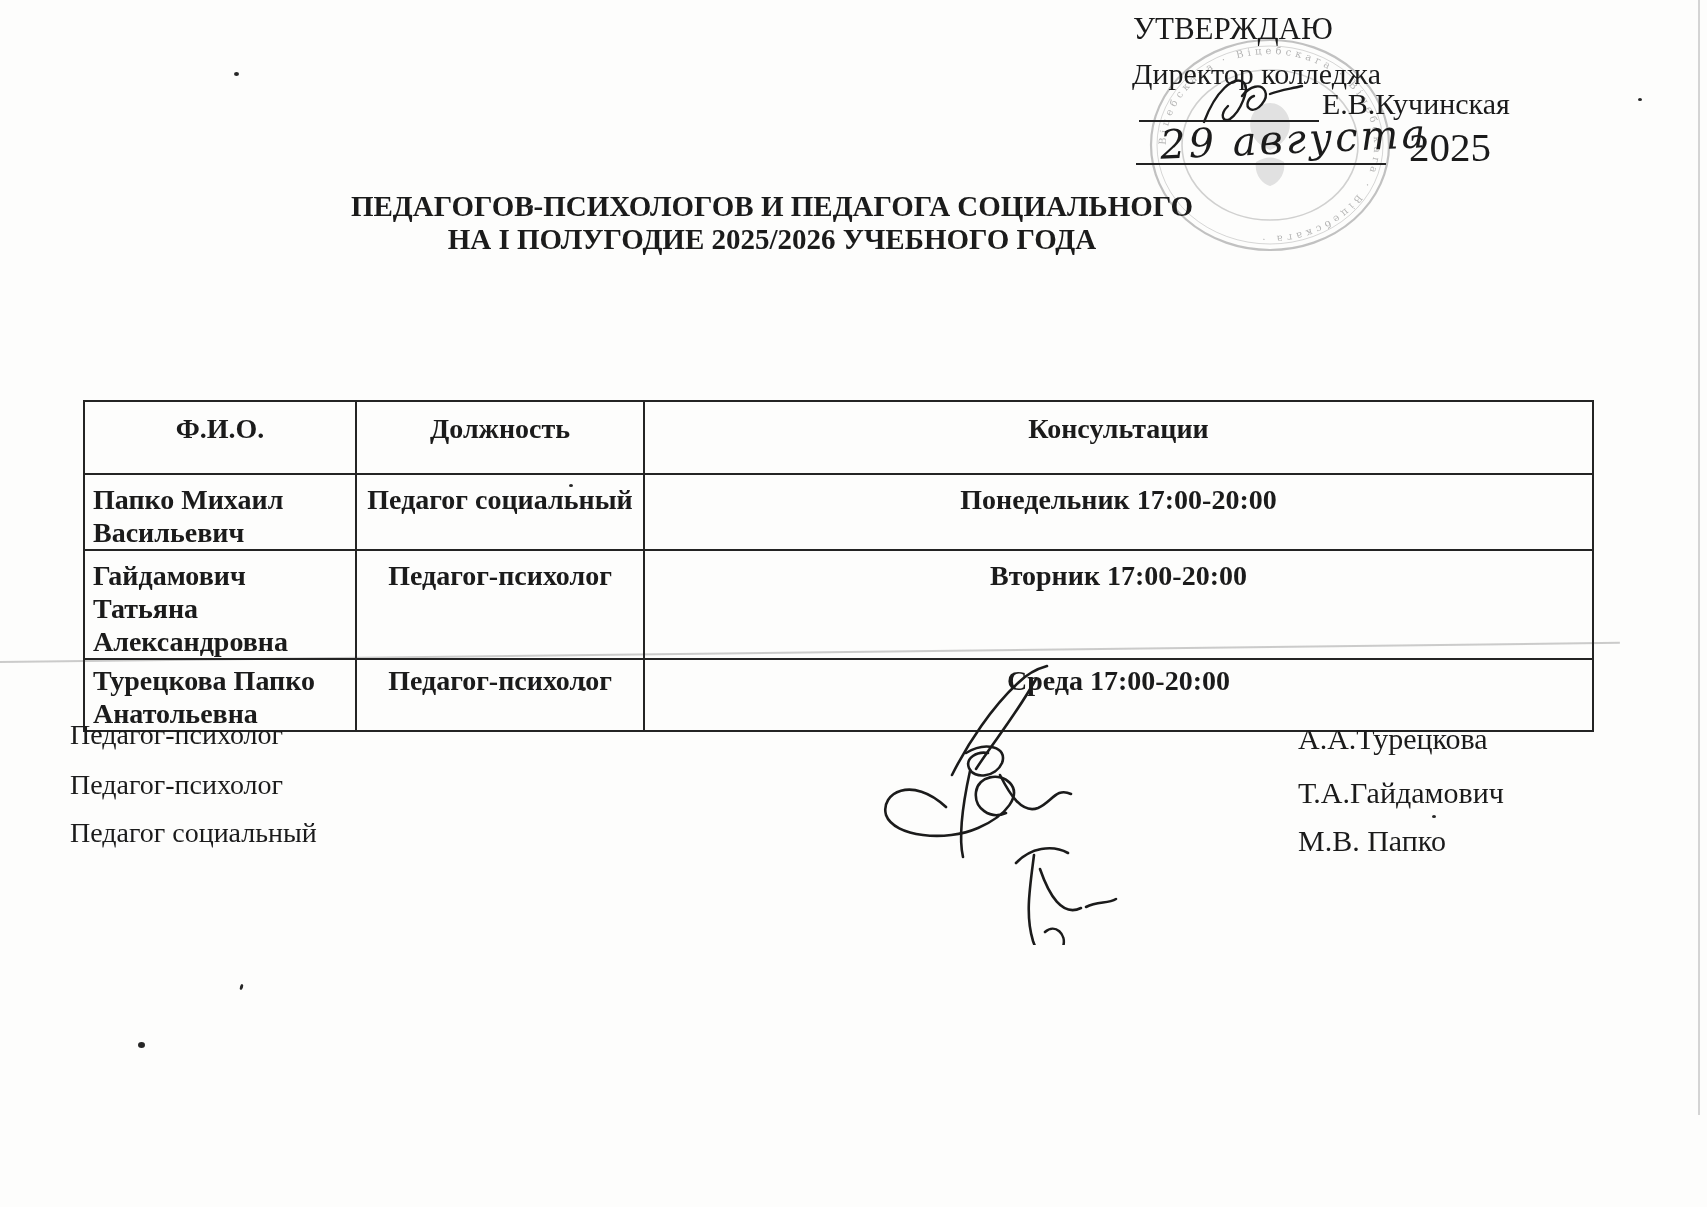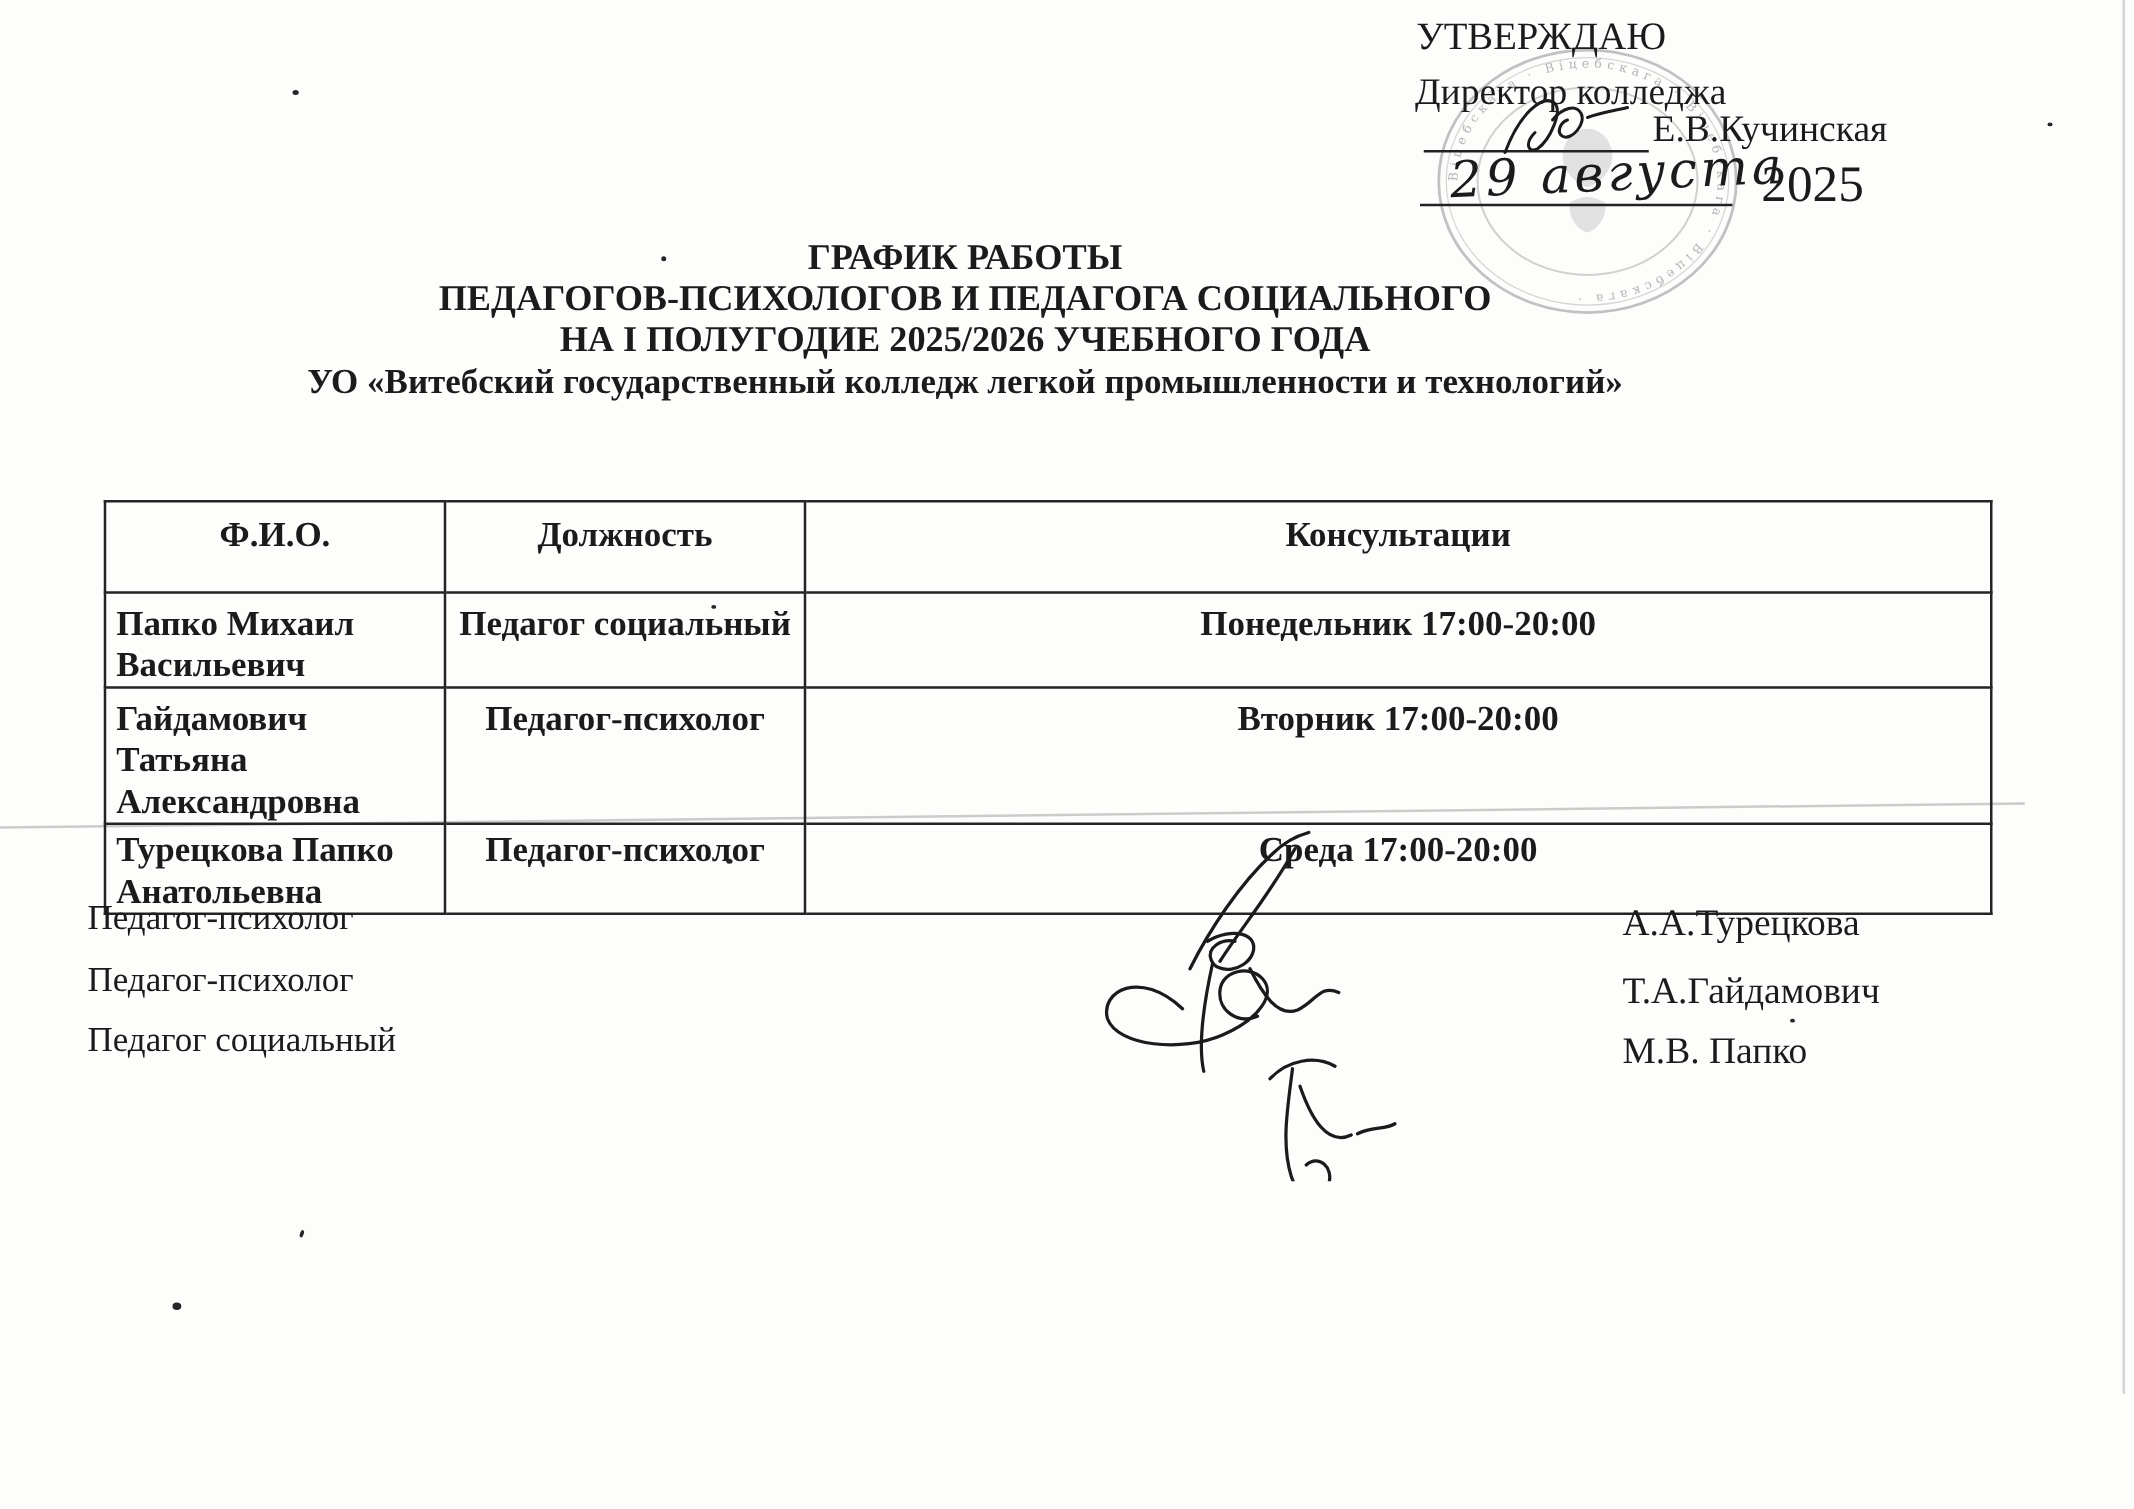--- a/index.html
+++ b/index.html
@@ -85,24 +85,22 @@
 </div>
 
 <div class="sig-line" style="left:1139px;top:120px;width:180px;"></div>
 <div class="abs appr" style="left:1322px;top:87px;">Е.В.Кучинская</div>
 
 <div class="abs hand-date" style="left:1160px;top:116px;">29 августа</div>
 <div class="abs year" style="left:1409px;top:123px;">2025</div>
 <div class="sig-line" style="left:1136px;top:163px;width:250px;"></div>
 
 <div class="abs titles">
-  <div>ГРАФИК РАБОТЫ</div>
   <div>ПЕДАГОГОВ-ПСИХОЛОГОВ И ПЕДАГОГА СОЦИАЛЬНОГО</div>
   <div>НА I ПОЛУГОДИЕ 2025/2026 УЧЕБНОГО ГОДА</div>
-  <div class="t-sub">УО «Витебский государственный колледж легкой промышленности и технологий»</div>
 </div>
 
 <table class="sched">
   <colgroup>
       <col class="c1">
       <col class="c2">
       <col class="c3">
     </colgroup>
   <tbody>
       <tr class="hrow">

